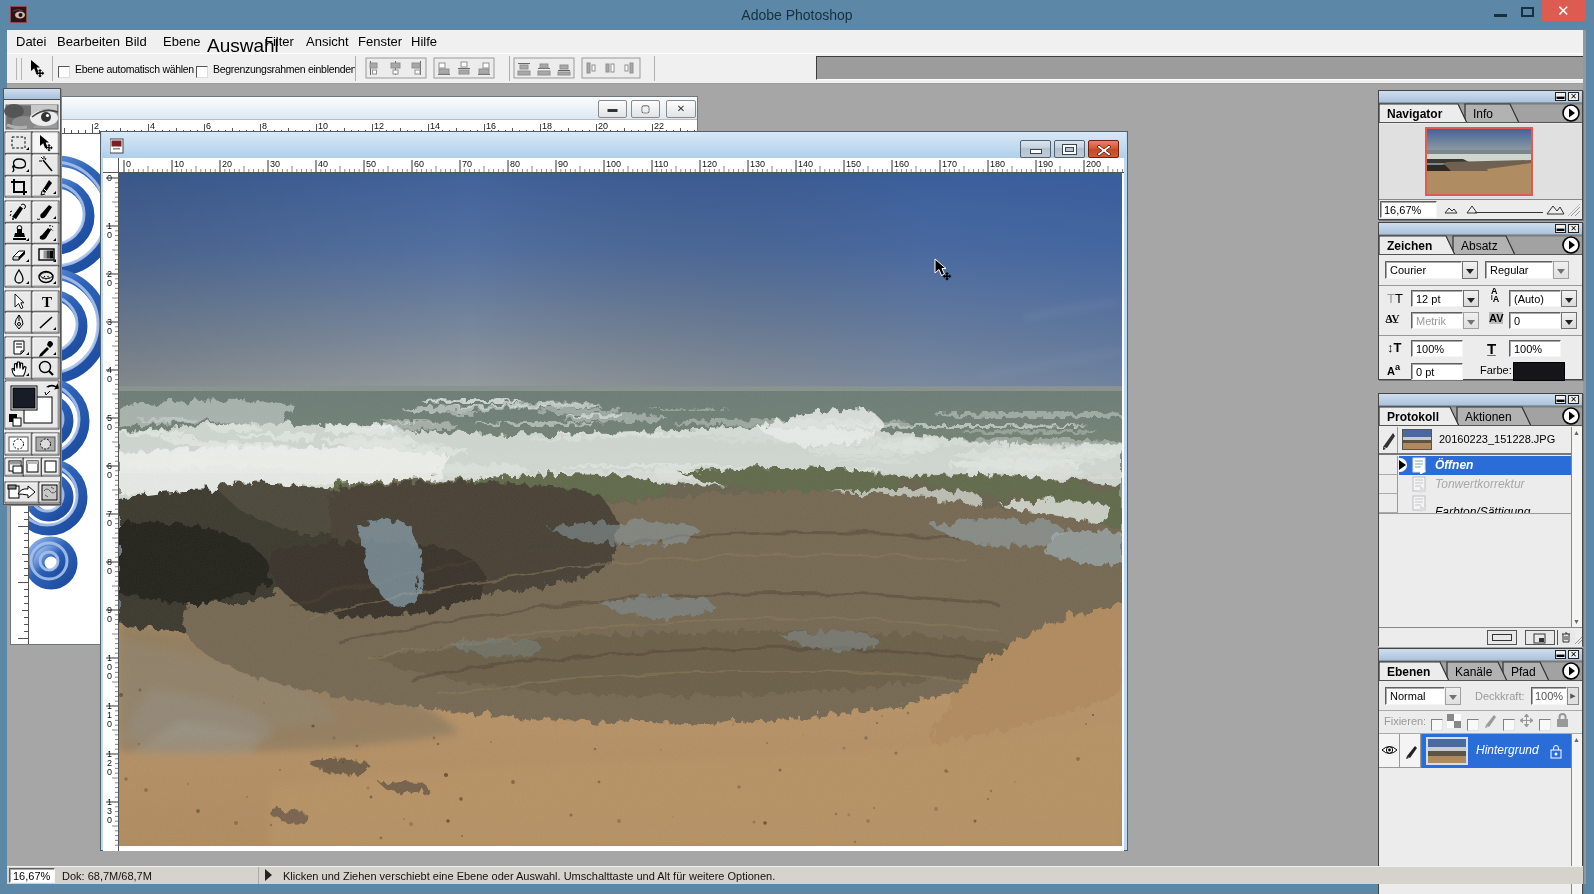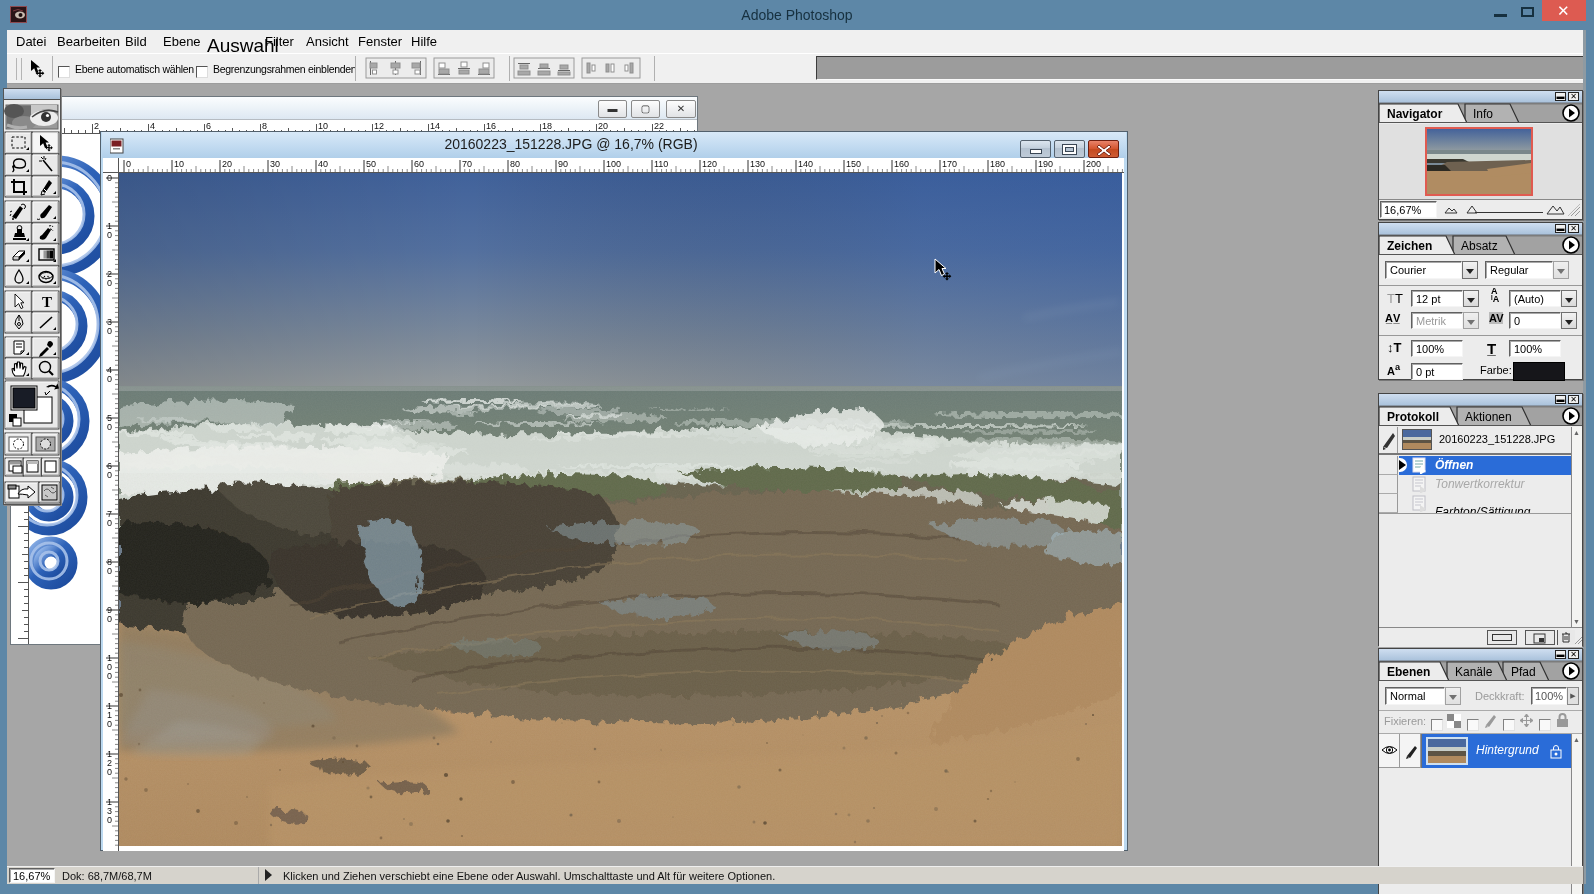--- a/index.html
+++ b/index.html
@@ -405,21 +405,20 @@
   </svg>
 </div>
 
 <div class="abs" id="docwin" style="left:100px;top:131px;width:1028px;height:720px;background:#bcd9f0;border:1px solid #52606c;">
   <div style="position:absolute;left:1px;top:0;width:1024px;height:26px;background:linear-gradient(#d8e9f8,#b0cfea);"></div>
   <svg style="position:absolute;left:9px;top:6px;" width="15" height="16" viewBox="0 0 15 16">
     <rect x="0" y="1" width="13" height="14" fill="#fff" stroke="#444"></rect>
     <rect x="1.5" y="2.5" width="10" height="6" fill="#7b1f23"></rect>
     <rect x="3" y="10" width="7" height="1.5" fill="#888"></rect>
   </svg>
-  <div style="position:absolute;left:0;top:4px;width:100%;padding-right:86px;box-sizing:border-box;text-align:center;font-size:14px;color:#1c1c1c;">20160223_151228.JPG @ 16,7% (RGB)</div>
   <div class="dbtn" style="left:919px;">
       <span style="position:absolute;left:9px;top:8px;width:12px;height:5px;background:#fdfdfd;border:1px solid #3a4654;"></span>
     </div>
   <div class="dbtn" style="left:953px;">
       <span style="position:absolute;left:8px;top:4px;width:13px;height:9px;background:transparent;border:2px solid #fdfdfd;outline:1px solid #3a4654;box-shadow:inset 0 0 0 1px #3a4654;"></span>
     </div>
   <div class="dbtn red2" style="left:987px;"><svg width="30" height="17" viewBox="0 0 30 17">
         <path d="M10,4 L15,8 L20,4 L22,6 L17,9.5 L22,13 L20,15 L15,11 L10,15 L8,13 L13,9.5 L8,6 Z" fill="#fff" stroke="#7a2617" stroke-width="1"></path>
       </svg></div>
 
@@ -1530,21 +1529,21 @@
   <div class="ddbtn" style="left:174px;top:38px;height:18px;opacity:0.6;"></div>
   <div style="position:absolute;left:0;top:62px;width:203px;height:1px;background:#999;"></div>
 
   <div style="position:absolute;left:8px;top:68px;font-size:13px;font-weight:normal;"><span style="color:#999;">T</span>T</div>
   <div class="inset" style="position:absolute;left:32px;top:67px;width:52px;height:17px;font-size:11px;padding:2px 0 0 4px;">12 pt</div>
   <div class="ddbtn" style="left:84px;top:67px;height:17px;"></div>
   <div style="position:absolute;left:112px;top:64px;font-size:9px;font-weight:bold;line-height:8px;">A<br>ᴵA</div>
   <div class="inset" style="position:absolute;left:130px;top:67px;width:52px;height:17px;font-size:11px;padding:2px 0 0 4px;">(Auto)</div>
   <div class="ddbtn" style="left:182px;top:67px;height:17px;"></div>
 
-  <div style="position:absolute;left:6px;top:89px;font-size:11px;font-weight:bold;">A̲V̲</div>
+  <div style="position:absolute;left:6px;top:89px;font-size:11px;font-weight:bold;font-family:Liberation Serif, serif;">A̲V̲</div>
   <div class="inset" style="position:absolute;left:32px;top:89px;width:52px;height:17px;font-size:11px;padding:2px 0 0 4px;color:#999;">Metrik</div>
   <div class="ddbtn" style="left:84px;top:89px;height:17px;opacity:0.6;"></div>
   <div style="position:absolute;left:110px;top:89px;font-size:11px;font-weight:bold;background:#bbb;">AV</div>
   <div class="inset" style="position:absolute;left:130px;top:89px;width:52px;height:17px;font-size:11px;padding:2px 0 0 4px;">0</div>
   <div class="ddbtn" style="left:182px;top:89px;height:17px;"></div>
   <div style="position:absolute;left:0;top:112px;width:203px;height:1px;background:#999;"></div>
 
   <div style="position:absolute;left:8px;top:117px;font-size:13px;font-weight:bold;">↕T</div>
   <div class="inset" style="position:absolute;left:32px;top:117px;width:52px;height:17px;font-size:11px;padding:2px 0 0 4px;">100%</div>
   <div style="position:absolute;left:108px;top:117px;font-size:15px;font-weight:bold;">T̲</div>

